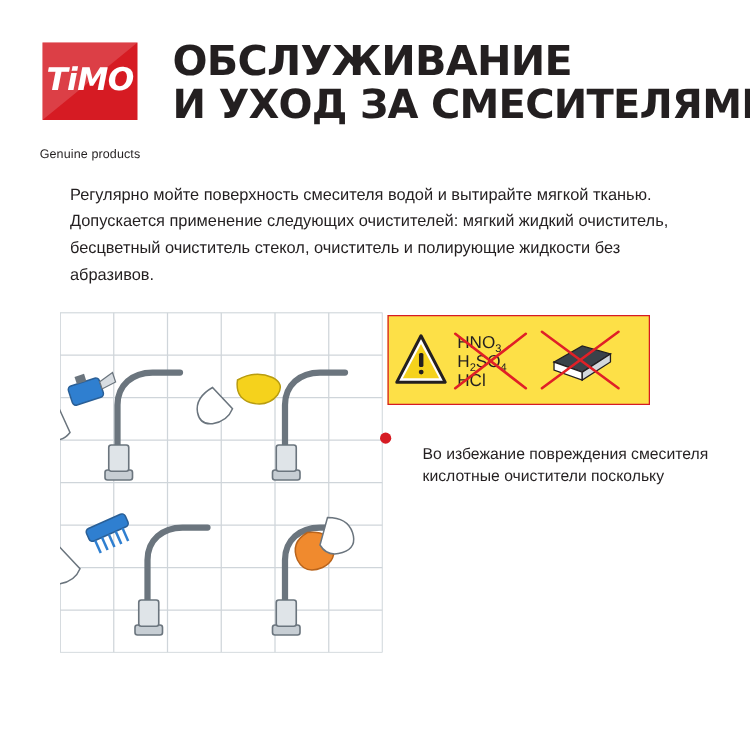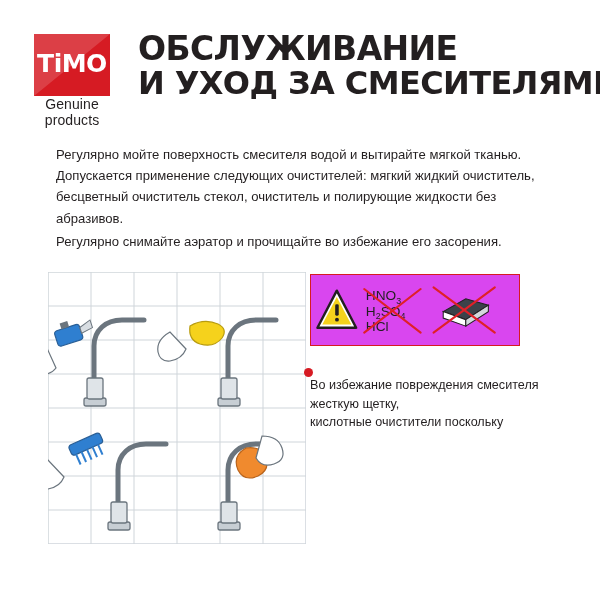--- a/index.html
+++ b/index.html
@@ -51,28 +51,29 @@
     border-top: 62px solid rgba(255,255,255,0.16);
     border-right: 76px solid transparent;
   }
   .logo-text {
     position: absolute;
     left: 0; right: 0;
     top: 15px;
     text-align: center;
     font-family: "DejaVu Sans", sans-serif;
     font-weight: bold;
+    font-style: italic;
     font-size: 25px;
     letter-spacing: -0.5px;
     color: #ffffff;
   }
   .logo-sub {
-    font-size: 14px;
-    color: #231f20;
-    margin-top: 0;
+    font-size: 10px;
+    color: #231f20;
+    margin-top: 22px;
     letter-spacing: 0.1px;
     font-weight: normal;
   }
   .title-block {
     flex: 1;
     padding-left: 18px;
     padding-top: 2px;
   }
   .title-line {
     font-family: "DejaVu Sans", sans-serif;
@@ -108,21 +109,21 @@
     height: 272px;
   }
   .warn-box {
     position: absolute;
     left: 310px;
     top: 10px;
     width: 210px;
     height: 72px;
     border: 1.6px solid #d61b23;
     box-sizing: border-box;
-    background: #d946ef;
+    background: #fde047;
     display: flex;
     align-items: center;
   }
   .bullet {
     position: absolute;
     left: 304px;
     top: 104px;
     width: 9px;
     height: 9px;
     border-radius: 50%;
@@ -130,21 +131,21 @@
   }
   .note {
     position: absolute;
     left: 310px;
     top: 112px;
     width: 268px;
     font-size: 12.6px;
     line-height: 1.47;
     color: #231f20;
   }
-  .note div { white-space: nowrap; }
+  .note div { white-space: nowrap; margin-left: 28px; }
 </style>
 </head>
 <body>
 
 <div class="page">
 
   <div class="header">
 
     <div class="logo-block">
       <div class="logo-mark">
@@ -155,21 +156,20 @@
     </div>
 
     <div class="title-block">
       <div class="title-line l1">ОБСЛУЖИВАНИЕ</div>
       <div class="title-line l2">И УХОД ЗА СМЕСИТЕЛЯМИ</div>
     </div>
   </div>
 
   <div class="intro">
     <p>Регулярно мойте поверхность смесителя водой и вытирайте мягкой тканью. Допускается применение следующих очистителей: мягкий жидкий очиститель, бесцветный очиститель стекол, очиститель и полирующие жидкости без абразивов.</p>
-    <p style="margin-top:2px">Регулярно снимайте аэратор и прочищайте во избежание его засорения.</p>
   </div>
 
   <div class="illus-wrap">
 
     <div class="tiles">
       <svg width="258" height="272" viewBox="0 0 258 272" xmlns="http://www.w3.org/2000/svg">
         <defs>
           <g id="faucet">
             <path d="M2,64 L2,30 C2,18 10,10 22,10 L40,10" fill="none" stroke="#6b757e" stroke-width="4.5" stroke-linecap="round"></path>
             <rect x="-8" y="62" width="20" height="8" rx="2" fill="#aeb6bd" stroke="#6b757e" stroke-width="1.4"></rect>
@@ -280,18 +280,17 @@
           <line x1="152" y1="6" x2="228" y2="62"></line>
           <line x1="228" y1="6" x2="152" y2="62"></line>
         </g>
       </svg>
     </div>
 
     <div class="bullet"></div>
 
     <div class="note">
       <div>Во избежание повреждения смесителя</div>
-      <div>жесткую щетку,</div>
       <div>кислотные очистители поскольку</div>
     </div>
 
   </div>
 </div>
 
 </body></html>

